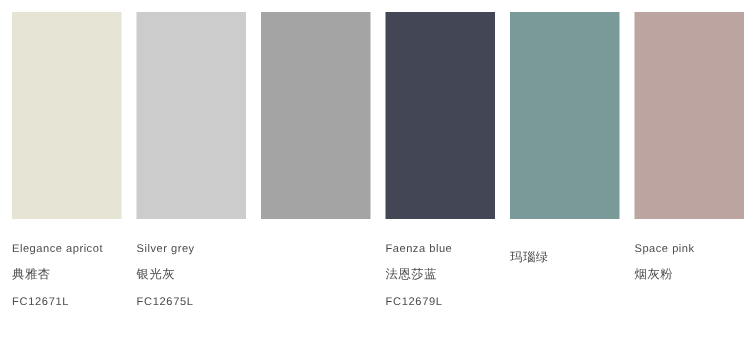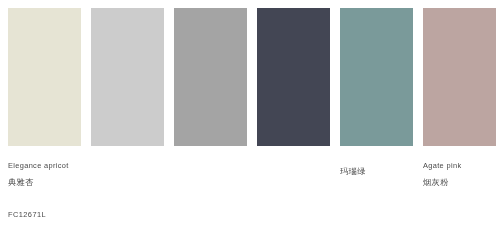--- a/index.html
+++ b/index.html
@@ -56,21 +56,21 @@
   .name-cn {
     margin-top: 6px;
     font-size: 8.2px;
     line-height: 11px;
     color: #4a4a4a;
     letter-spacing: 0.4px;
     white-space: nowrap;
     font-family: Liberation Sans, sans-serif;
   }
   .code {
-    margin-top: 21px;
+    margin-top: 7px;
     font-size: 7.4px;
     line-height: 11px;
     color: #4a4a4a;
     letter-spacing: 0.45px;
     white-space: nowrap;
     min-height: 11px;
     font-family: "Liberation Sans", sans-serif;
   }
 </style>
 </head>
@@ -82,40 +82,50 @@
     <div class="swatch-chip" style="background-color:#e6e4d4;"></div>
     <div class="swatch-labels">
       <div class="name-en">Elegance apricot</div>
       <div class="name-cn">典雅杏</div>
       <div class="code">FC12671L</div>
     </div>
   </div>
 
   <div class="swatch-column">
     <div class="swatch-chip" style="background-color:#cccccc;"></div>
+    <div class="swatch-labels">
+      <div class="name-en">Silver grey</div>
+      <div class="name-cn">银光灰</div>
+      <div class="code">FC12675L</div>
+    </div>
   </div>
 
   <div class="swatch-column">
     <div class="swatch-chip" style="background-color:#a4a4a4;"></div>
   </div>
 
   <div class="swatch-column">
     <div class="swatch-chip" style="background-color:#434654;"></div>
+    <div class="swatch-labels">
+      <div class="name-en">Faenza blue</div>
+      <div class="name-cn">法恩莎蓝</div>
+      <div class="code">FC12679L</div>
+    </div>
   </div>
 
   <div class="swatch-column">
     <div class="swatch-chip" style="background-color:#7a9a9a;"></div>
     <div class="swatch-labels">
       <div class="name-cn">玛瑙绿</div>
       <div class="code"></div>
     </div>
   </div>
 
   <div class="swatch-column">
     <div class="swatch-chip" style="background-color:#bca5a1;"></div>
     <div class="swatch-labels">
-      <div class="name-en">Agate pink</div>
+      <div class="name-en">Space pink</div>
       <div class="name-cn">烟灰粉</div>
       <div class="code"></div>
     </div>
   </div>
 
 </div>
 
 </body></html>

